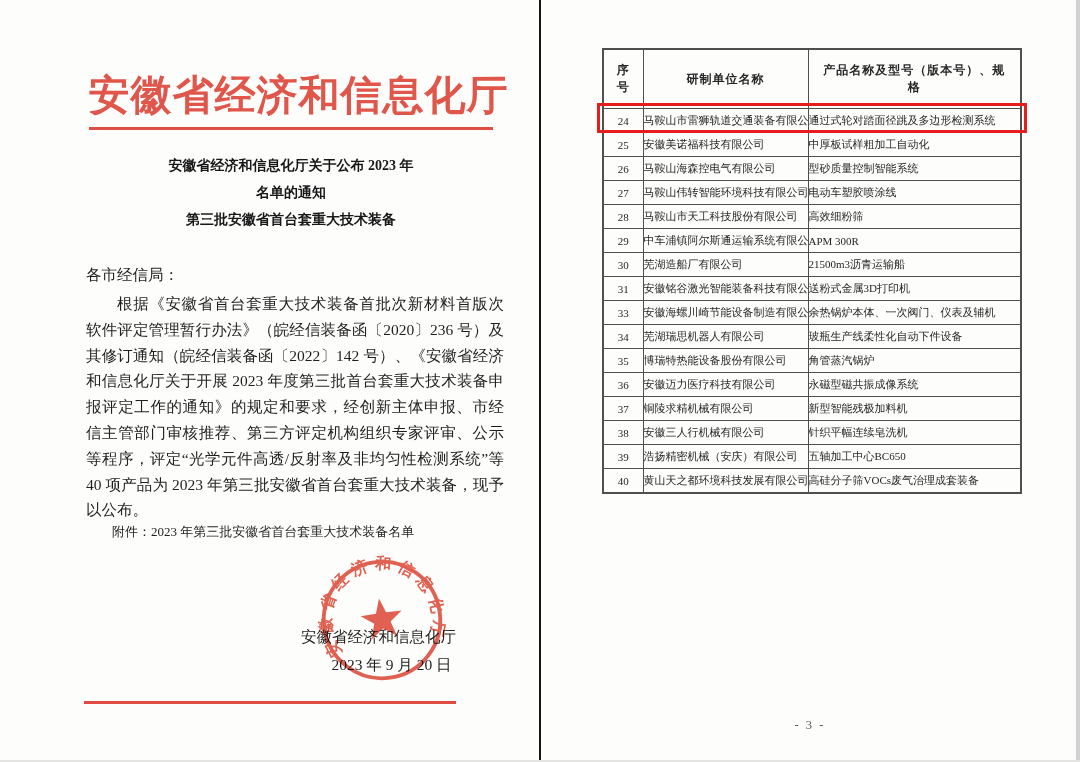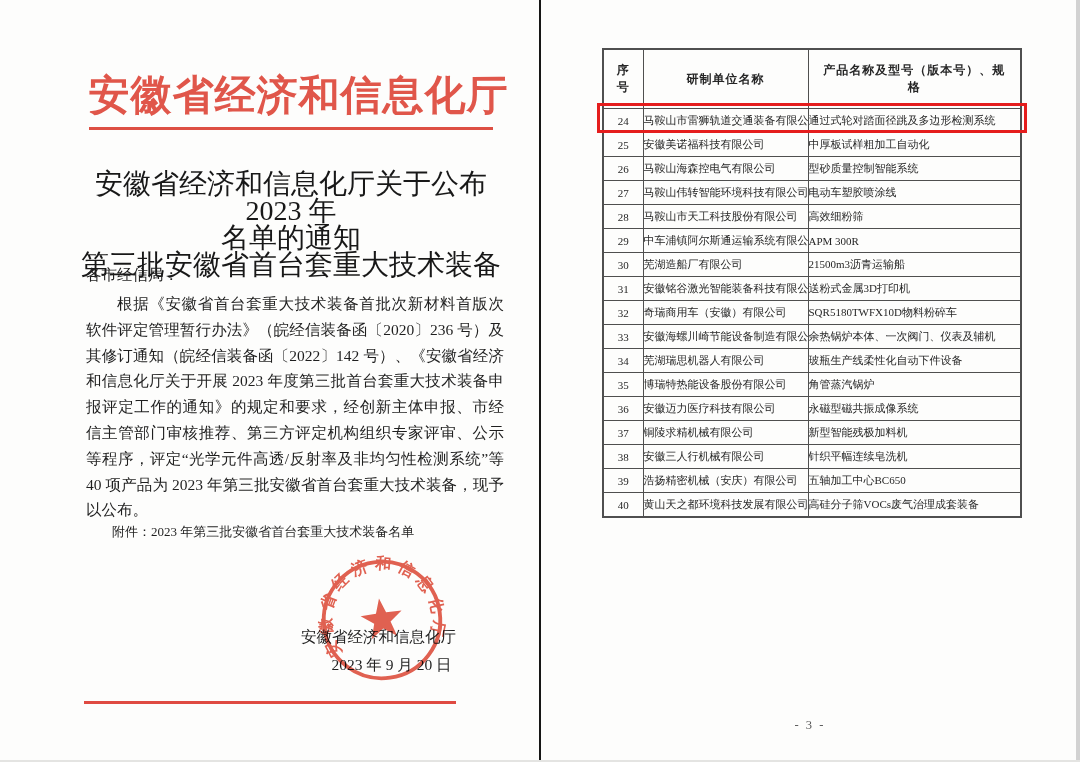--- a/index.html
+++ b/index.html
@@ -18,22 +18,22 @@
 
   
   .letterhead{
     position:absolute;left:70px;top:68px;width:425px;
     text-align:center;font-size:41px;font-weight:700;letter-spacing:1px;
     color:#e0564a;white-space:nowrap;
   }
   .letterhead-rule{position:absolute;left:73px;top:127px;width:404px;height:3px;background:#dd4f43;}
 
   .notice-title{
-    position:absolute;left:55px;top:170px;width:440px;
-    text-align:center;font-size:28px;font-weight:400;line-height:27px;color:#181818;
+    position:absolute;left:55px;top:152px;width:440px;
+    text-align:center;font-size:14px;font-weight:700;line-height:27px;color:#181818;
   }
   .salutation{position:absolute;left:70px;top:265px;font-size:15.5px;color:#1f1f1f;}
   .notice-body{
     position:absolute;left:70px;top:291px;width:418px;
     font-size:15.5px;line-height:25.8px;color:#1f1f1f;
     text-align:justify;text-indent:2em;
   }
   .attachment{position:absolute;left:70px;top:523px;width:418px;font-size:13px;color:#1f1f1f;text-indent:2em;}
   .signer{position:absolute;left:255px;top:627px;width:215px;text-align:center;font-size:15.5px;color:#1f1f1f;}
   .notice-date{position:absolute;left:268px;top:655px;width:215px;text-align:center;font-size:15.5px;color:#1f1f1f;}
@@ -166,25 +166,20 @@
           <td class="c-company">芜湖造船厂有限公司</td>
           <td class="c-product">21500m3沥青运输船</td>
         </tr>
 
         <tr>
           <td class="c-no">31</td>
           <td class="c-company">安徽铭谷激光智能装备科技有限公司</td>
           <td class="c-product">送粉式金属3D打印机</td>
         </tr>
 
-        <tr>
-          <td class="c-no">32</td>
-          <td class="c-company">奇瑞商用车（安徽）有限公司</td>
-          <td class="c-product">SQR5180TWFX10D物料粉碎车</td>
-        </tr>
 
         <tr>
           <td class="c-no">33</td>
           <td class="c-company">安徽海螺川崎节能设备制造有限公司</td>
           <td class="c-product">余热锅炉本体、一次阀门、仪表及辅机</td>
         </tr>
 
         <tr>
           <td class="c-no">34</td>
           <td class="c-company">芜湖瑞思机器人有限公司</td>

